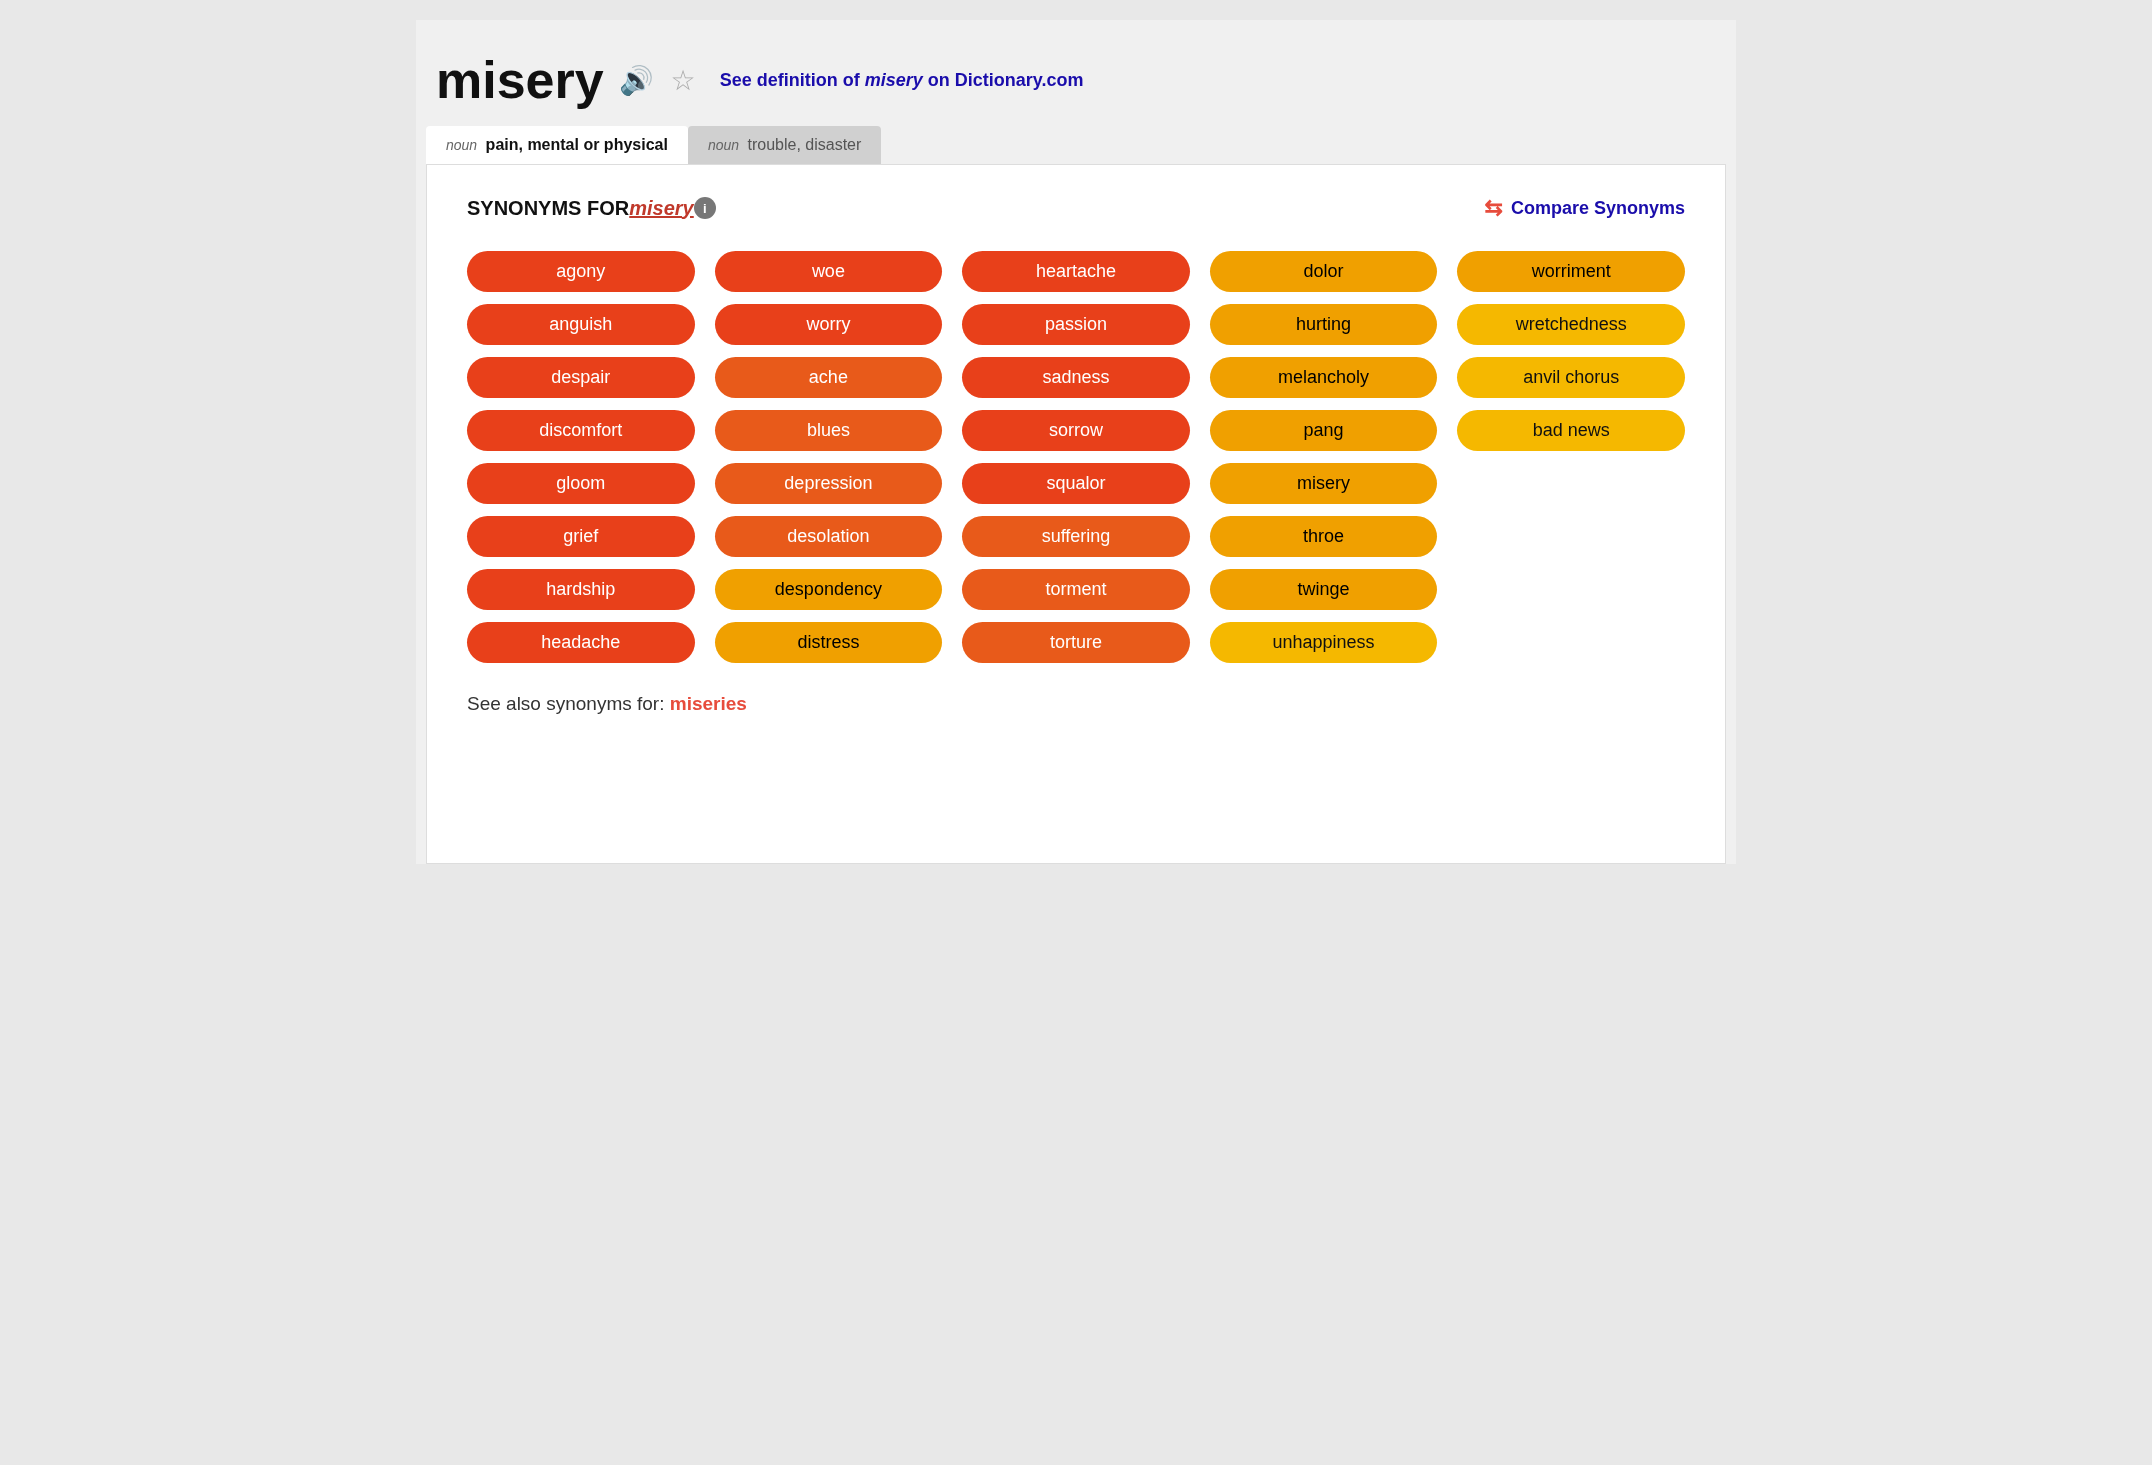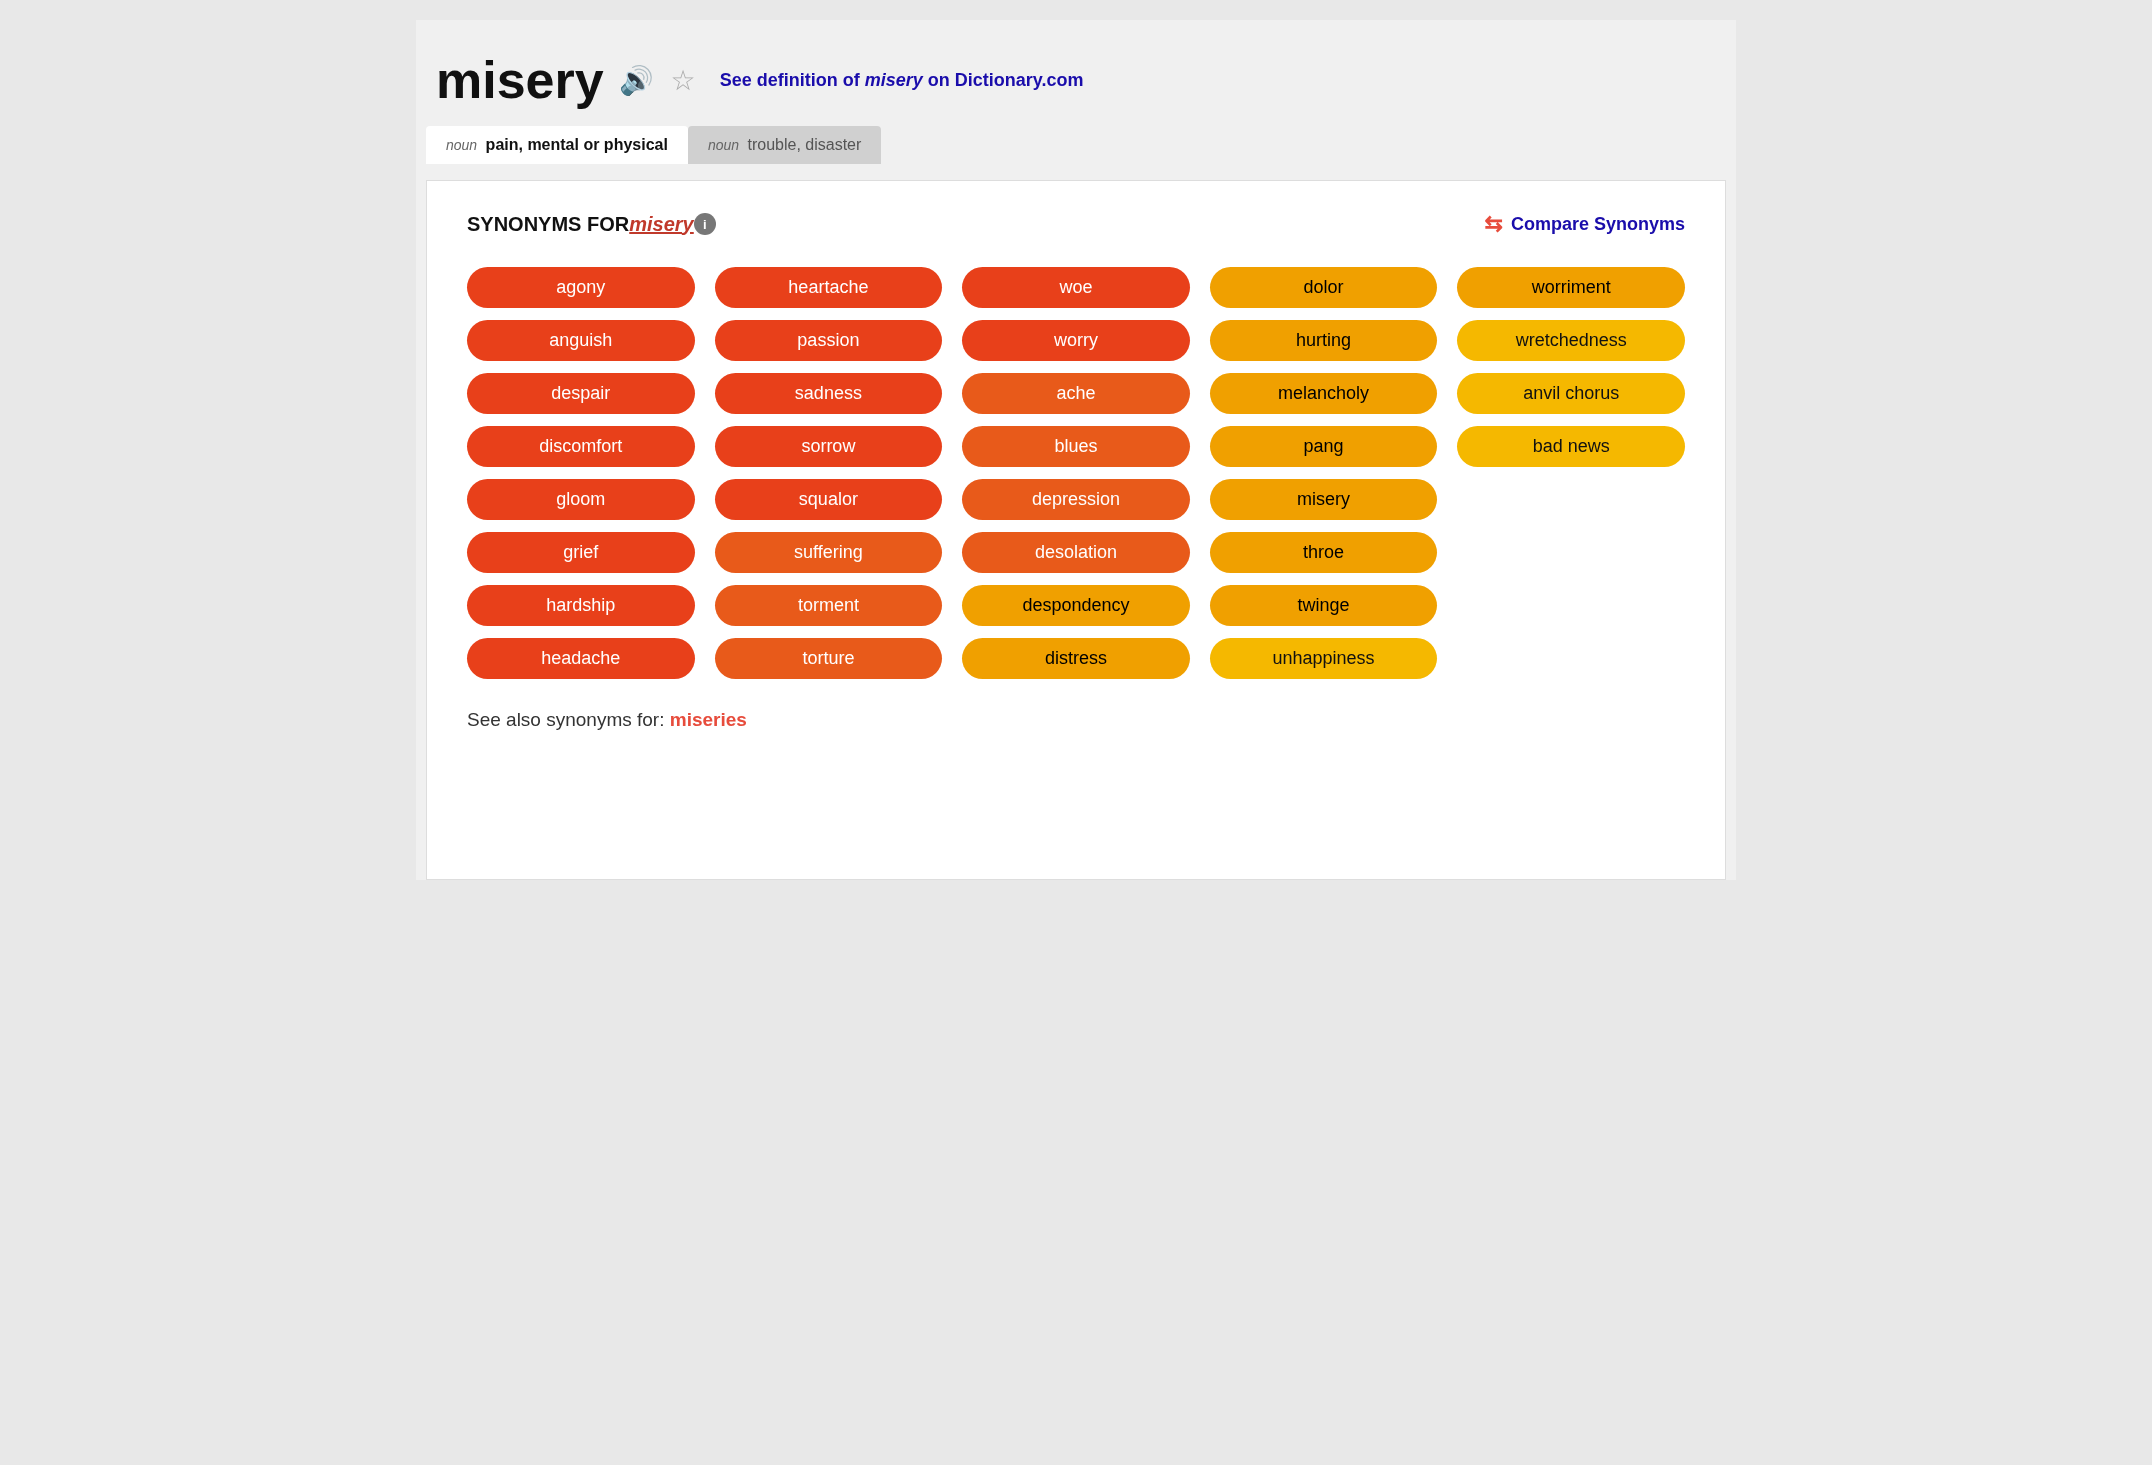--- a/index.html
+++ b/index.html
@@ -46,21 +46,21 @@
       text-decoration: none;
       margin-left: 8px;
     }
     .dict-link em {
       font-style: italic;
     }
     .tabs-row {
       display: flex;
       gap: 0;
       padding: 0 10px;
-      margin-bottom: 16px;
+      margin-bottom: 0;
       text-align: center;
     }
     .tab {
       padding: 10px 20px;
       font-size: 16px;
       cursor: pointer;
       border-radius: 4px 4px 0 0;
     }
     .tab-active {
       background: white;
@@ -229,42 +229,42 @@
         <span class="synonym-pill pill-red">anguish</span>
         <span class="synonym-pill pill-red">despair</span>
         <span class="synonym-pill pill-red">discomfort</span>
         <span class="synonym-pill pill-red">gloom</span>
         <span class="synonym-pill pill-red">grief</span>
         <span class="synonym-pill pill-red">hardship</span>
         <span class="synonym-pill pill-red">headache</span>
       </div>
 
       <div class="synonym-column">
+        <span class="synonym-pill pill-red">woe</span>
+        <span class="synonym-pill pill-red">worry</span>
+        <span class="synonym-pill pill-orange-red">ache</span>
+        <span class="synonym-pill pill-orange-red">blues</span>
+        <span class="synonym-pill pill-orange-red">depression</span>
+        <span class="synonym-pill pill-orange-red">desolation</span>
+        <span class="synonym-pill pill-orange">despondency</span>
+        <span class="synonym-pill pill-orange">distress</span>
+      </div>
+
+      <div class="synonym-column">
         <span class="synonym-pill pill-red">heartache</span>
         <span class="synonym-pill pill-red">passion</span>
         <span class="synonym-pill pill-red">sadness</span>
         <span class="synonym-pill pill-red">sorrow</span>
         <span class="synonym-pill pill-red">squalor</span>
         <span class="synonym-pill pill-orange-red">suffering</span>
         <span class="synonym-pill pill-orange-red">torment</span>
         <span class="synonym-pill pill-orange-red">torture</span>
       </div>
 
       <div class="synonym-column">
-        <span class="synonym-pill pill-red">woe</span>
-        <span class="synonym-pill pill-red">worry</span>
-        <span class="synonym-pill pill-orange-red">ache</span>
-        <span class="synonym-pill pill-orange-red">blues</span>
-        <span class="synonym-pill pill-orange-red">depression</span>
-        <span class="synonym-pill pill-orange-red">desolation</span>
-        <span class="synonym-pill pill-orange">despondency</span>
-        <span class="synonym-pill pill-orange">distress</span>
-      </div>
-
-      <div class="synonym-column">
         <span class="synonym-pill pill-orange">dolor</span>
         <span class="synonym-pill pill-orange">hurting</span>
         <span class="synonym-pill pill-orange">melancholy</span>
         <span class="synonym-pill pill-orange">pang</span>
         <span class="synonym-pill pill-orange">misery</span>
         <span class="synonym-pill pill-orange">throe</span>
         <span class="synonym-pill pill-orange">twinge</span>
         <span class="synonym-pill pill-light-orange">unhappiness</span>
       </div>
 

